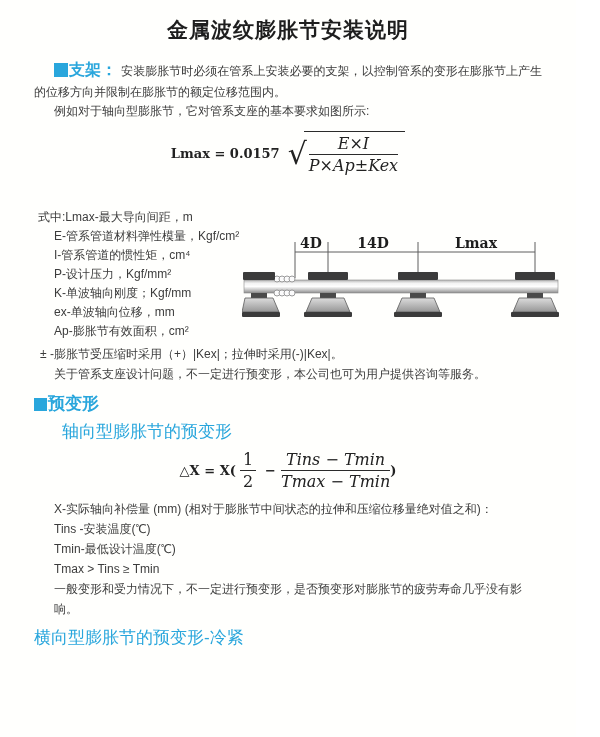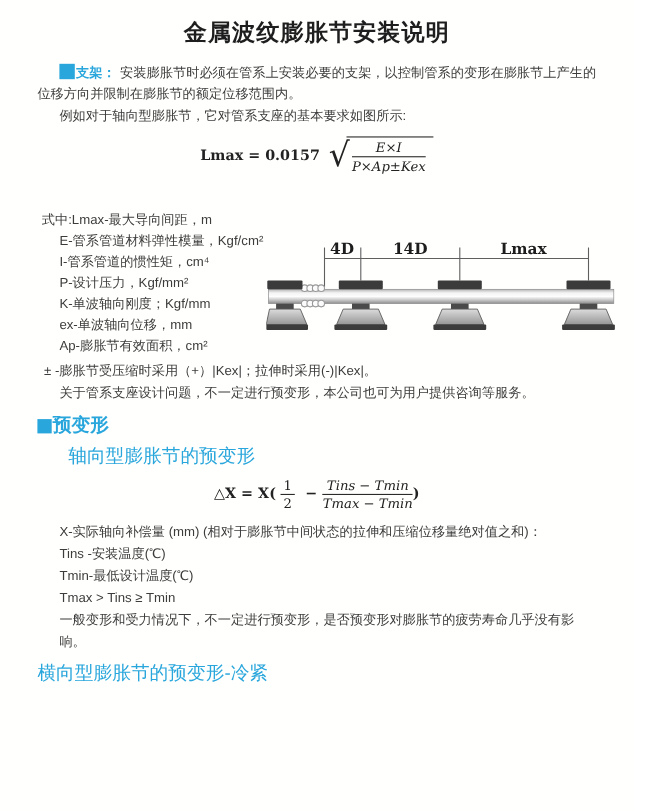--- a/index.html
+++ b/index.html
@@ -30,21 +30,21 @@
     display: inline-block;
     width: 14px; height: 14px;
     background: #29a6dc;
     vertical-align: -2px;
     margin-right: 1px;
   }
   .sq.small { width: 13px; height: 13px; }
 
   .sec-inline-heading {
     color: #29a6dc;
-    font-size: 12px;
+    font-size: 16px;
     font-weight: 700;
     margin-right: 4px;
   }
 
   p.body-p { margin: 0; text-align: justify; }
   .indent { text-indent: 20px; }
   .pad-indent { padding-left: 20px; }
 
   .formula-row {
     display: flex;
@@ -55,21 +55,21 @@
   }
   .formula-row.f1 { margin: 9px 0 8px; }
   .f-lhs { font-weight: 700; font-size: 13px; margin-right: 8px; }
   .sqrt { display: inline-flex; align-items: center; }
   .rad-glyph { font-size: 30px; font-weight: 400; line-height: 0.9; margin-right: -3px; color: #222; }
   .vinculum { border-top: 1.6px solid #2b2b2b; padding: 2px 7px 0 5px; }
   .frac {
     display: inline-block;
     vertical-align: middle;
     text-align: center;
-    font-size: 12px;
+    font-size: 16px;
     line-height: 1.25;
   }
   .frac .num { display: block; border-bottom: 1px solid #2b2b2b; padding: 0 3px 0; }
   .frac .den { display: block; padding-top: 1px; }
   .frac.italic { font-style: italic; }
   .vinculum .frac .num { border-bottom: 1px solid #2b2b2b; }
   .f-serif-bold { font-weight: 700; font-size: 13px; }
   .f-op { margin: 0 5px; font-weight: 700; }
 
   .defs-wrap { position: relative; margin-top: 4px; min-height: 136px; }

